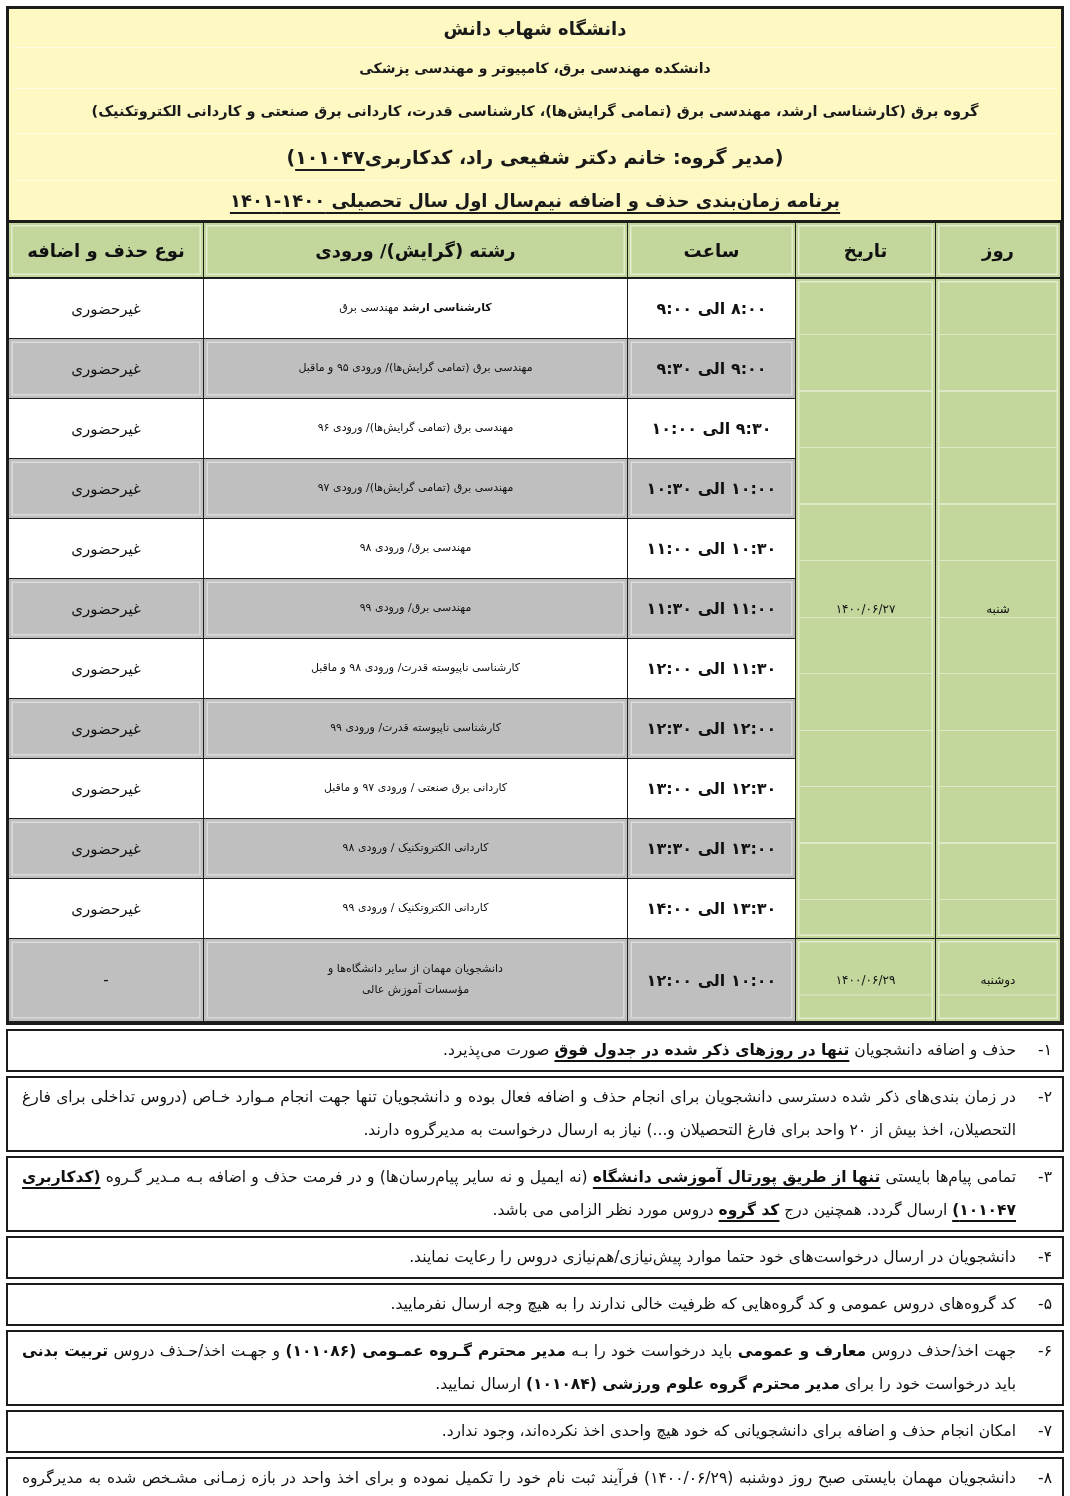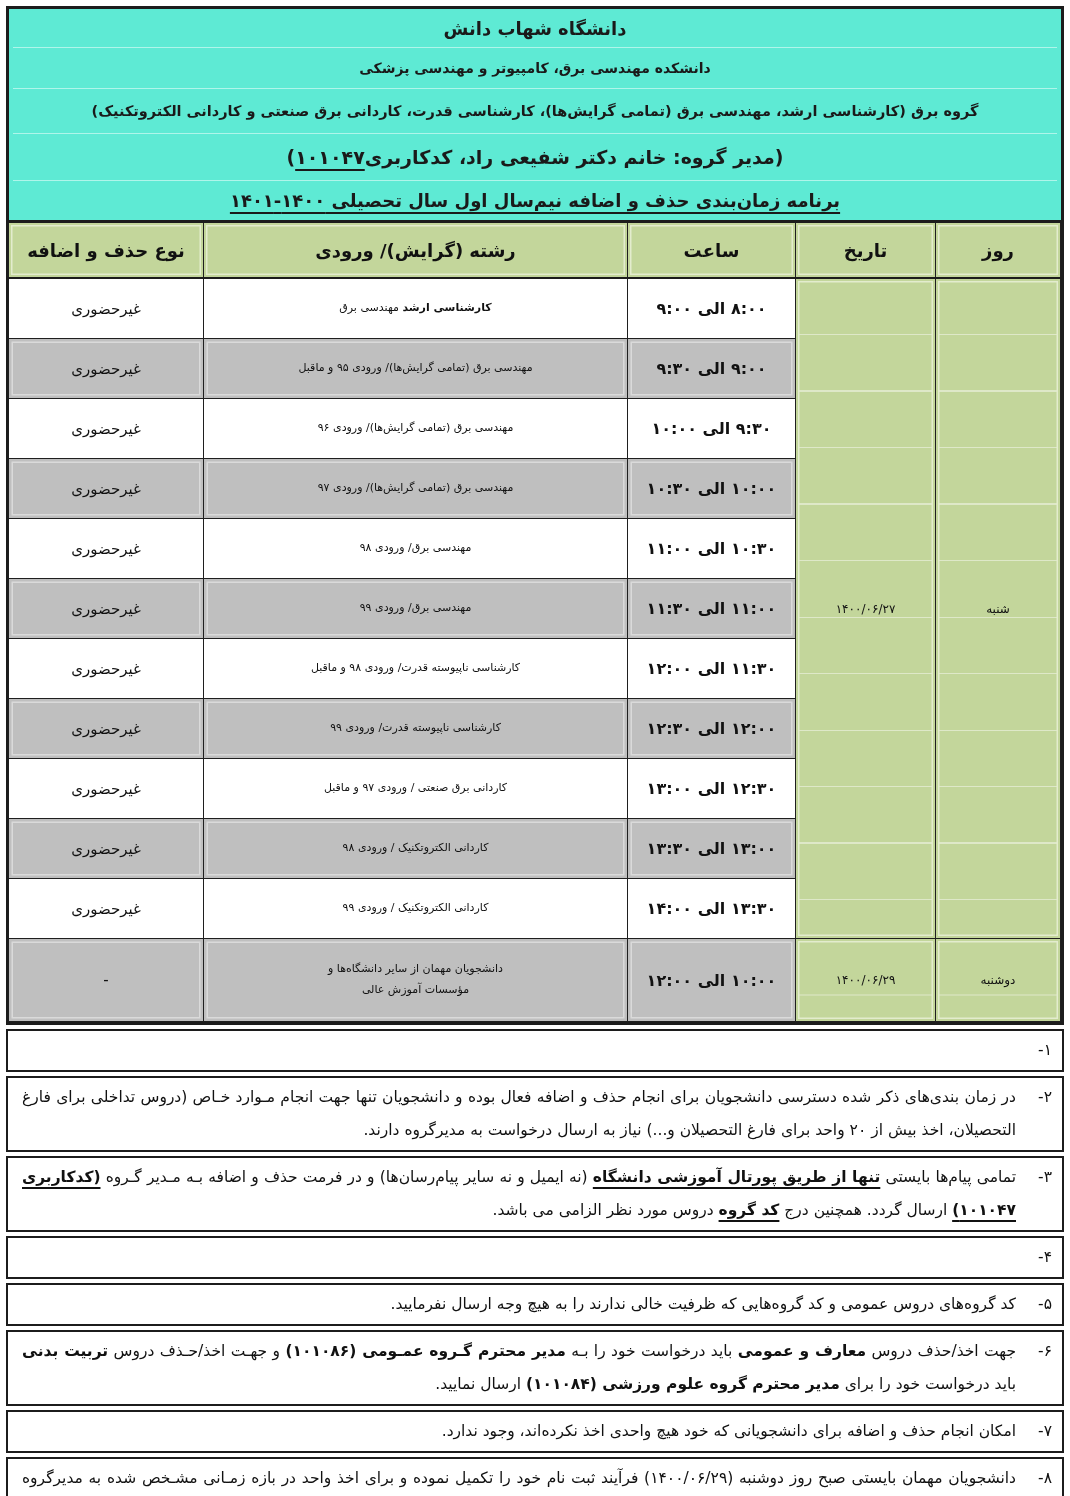--- a/index.html
+++ b/index.html
@@ -5,21 +5,21 @@
   html,body{margin:0;padding:0;background:#ffffff;}
   body{
     width:1070px;
     font-family:"DejaVu Sans", sans-serif;
     color:#111111;
   }
   .sheet{padding:6px;direction:rtl;}
 
   
   .unit{border:3px solid #1c1c1c;}
-  .title-block{background:#5eead4;padding:0 4px;}
+  .title-block{background:#fef9c3;padding:0 4px;}
   .title-line{
     display:flex;justify-content:center;align-items:center;
     text-align:center;font-weight:700;color:#1a1a1a;
   }
   .title-line + .title-line{border-top:1px solid rgba(255,255,255,.5);}
   .tl0{min-height:38px;font-size:18px;}
   .tl1{min-height:40px;font-size:14px;}
   .tl2{min-height:44px;font-size:14.5px;text-align:center;}
   .tl3{min-height:46px;font-size:19px;}
   .tl4{min-height:39px;font-size:18px;}
@@ -182,31 +182,33 @@
           </tr>
         </tbody>
     </table>
 
   </div>
 
   <div class="notes">
 
   <div class="note-box">
         <span class="note-num">۱-</span>
+        <div class="note-text"><span>حذف و اضافه دانشجویان </span><span class="b u">تنها در روزهای ذکر شده در جدول فوق</span><span> صورت می‌پذیرد.</span></div>
       </div>
       <div class="note-box">
         <span class="note-num">۲-</span>
         <div class="note-text"><span>در زمان بندی‌های ذکر شده دسترسی دانشجویان برای انجام حذف و اضافه فعال بوده و دانشجویان تنها جهت انجام مـوارد خـاص (دروس تداخلی برای فارغ التحصیلان، اخذ بیش از ۲۰ واحد برای فارغ التحصیلان و...) نیاز به ارسال درخواست به مدیرگروه دارند.</span></div>
       </div>
       <div class="note-box">
         <span class="note-num">۳-</span>
         <div class="note-text"><span>تمامی پیام‌ها بایستی </span><span class="b u">تنها از طریق پورتال آموزشی دانشگاه</span><span> (نه ایمیل و نه سایر پیام‌رسان‌ها) و در فرمت حذف و اضافه بـه مـدیر گـروه </span><span class="b u">(کدکاربری ۱۰۱۰۴۷)</span><span> ارسال گردد. همچنین درج </span><span class="b u">کد گروه</span><span> دروس مورد نظر الزامی می باشد.</span></div>
       </div>
       <div class="note-box">
         <span class="note-num">۴-</span>
+        <div class="note-text"><span>دانشجویان در ارسال درخواست‌های خود حتما موارد پیش‌نیازی/هم‌نیازی دروس را رعایت نمایند.</span></div>
       </div>
       <div class="note-box">
         <span class="note-num">۵-</span>
         <div class="note-text"><span>کد گروه‌های دروس عمومی و کد گروه‌هایی که ظرفیت خالی ندارند را به هیچ وجه ارسال نفرمایید.</span></div>
       </div>
       <div class="note-box">
         <span class="note-num">۶-</span>
         <div class="note-text"><span>جهت اخذ/حذف دروس </span><span class="b">معارف و عمومی</span><span> باید درخواست خود را بـه </span><span class="b">مدیر محترم گـروه عمـومی (۱۰۱۰۸۶)</span><span> و جهـت اخذ/حـذف دروس </span><span class="b">تربیت بدنی</span><span> باید درخواست خود را برای </span><span class="b">مدیر محترم گروه علوم ورزشی (۱۰۱۰۸۴)</span><span> ارسال نمایید.</span></div>
       </div>
       <div class="note-box">

